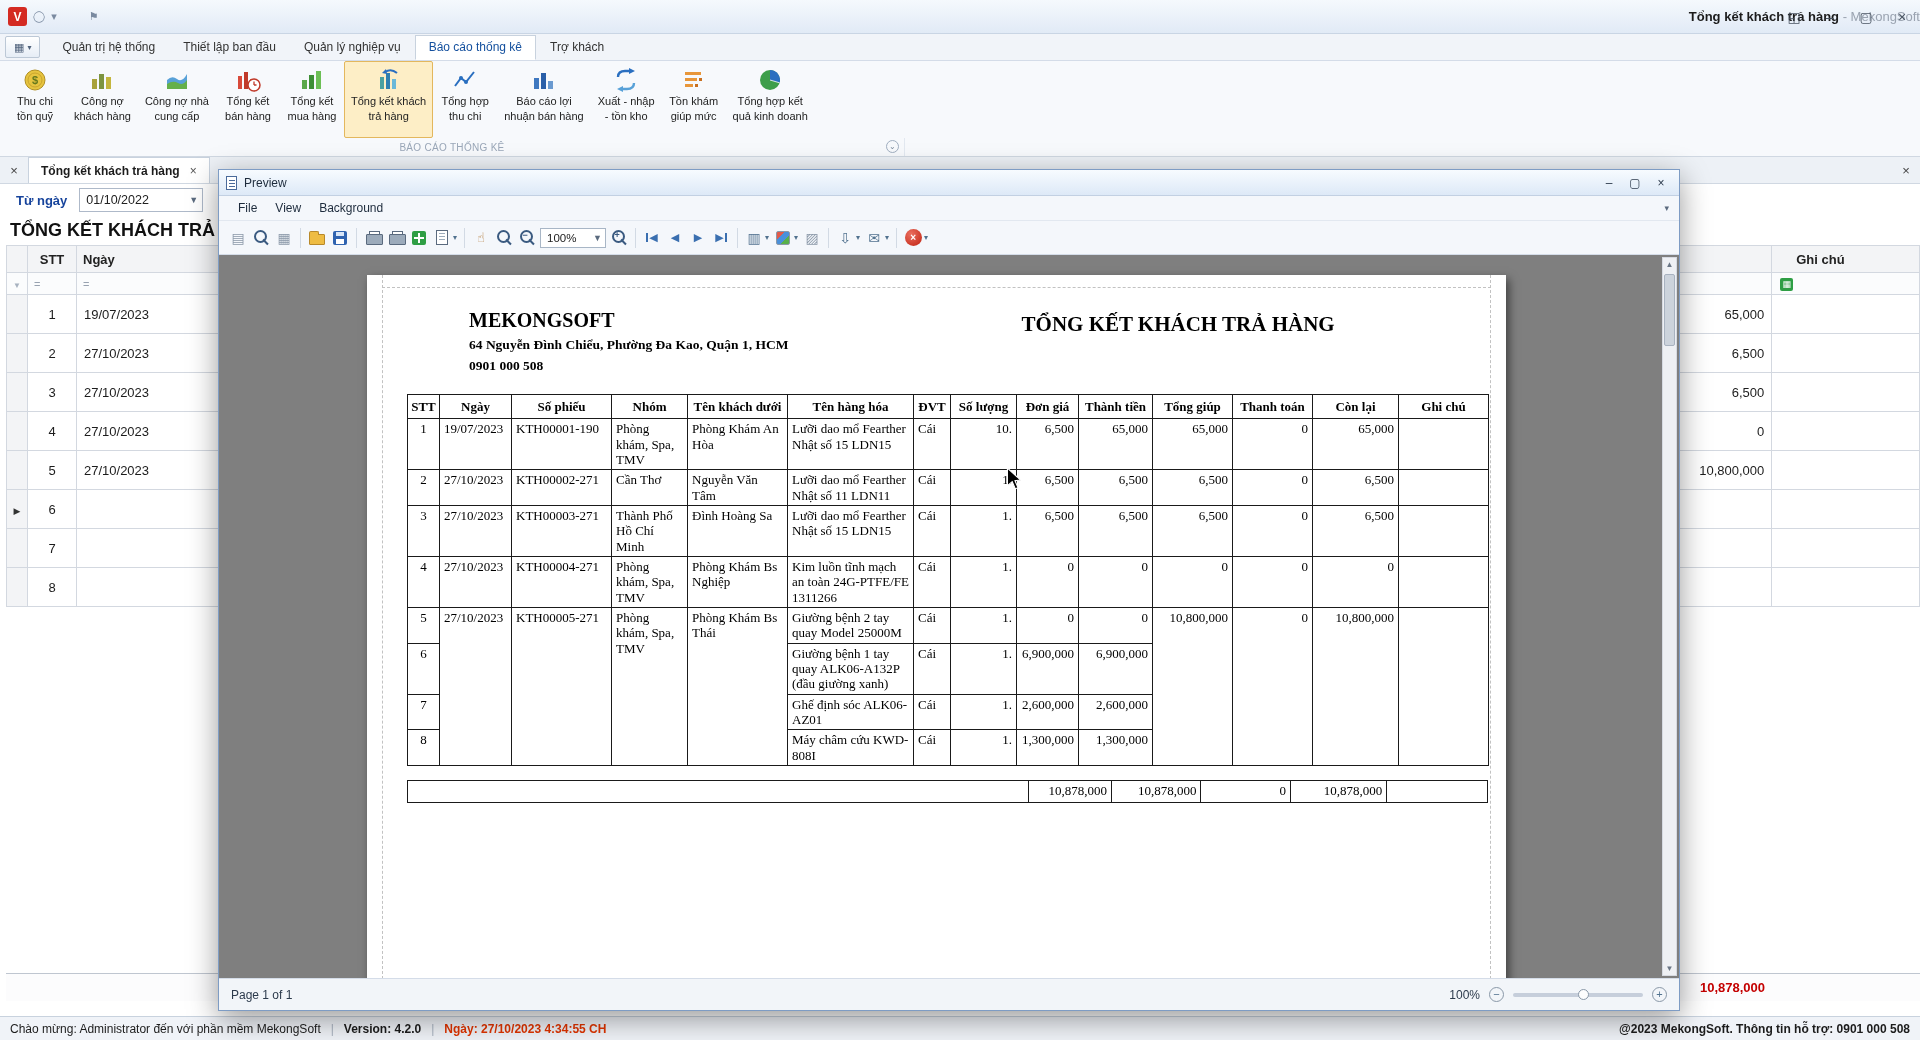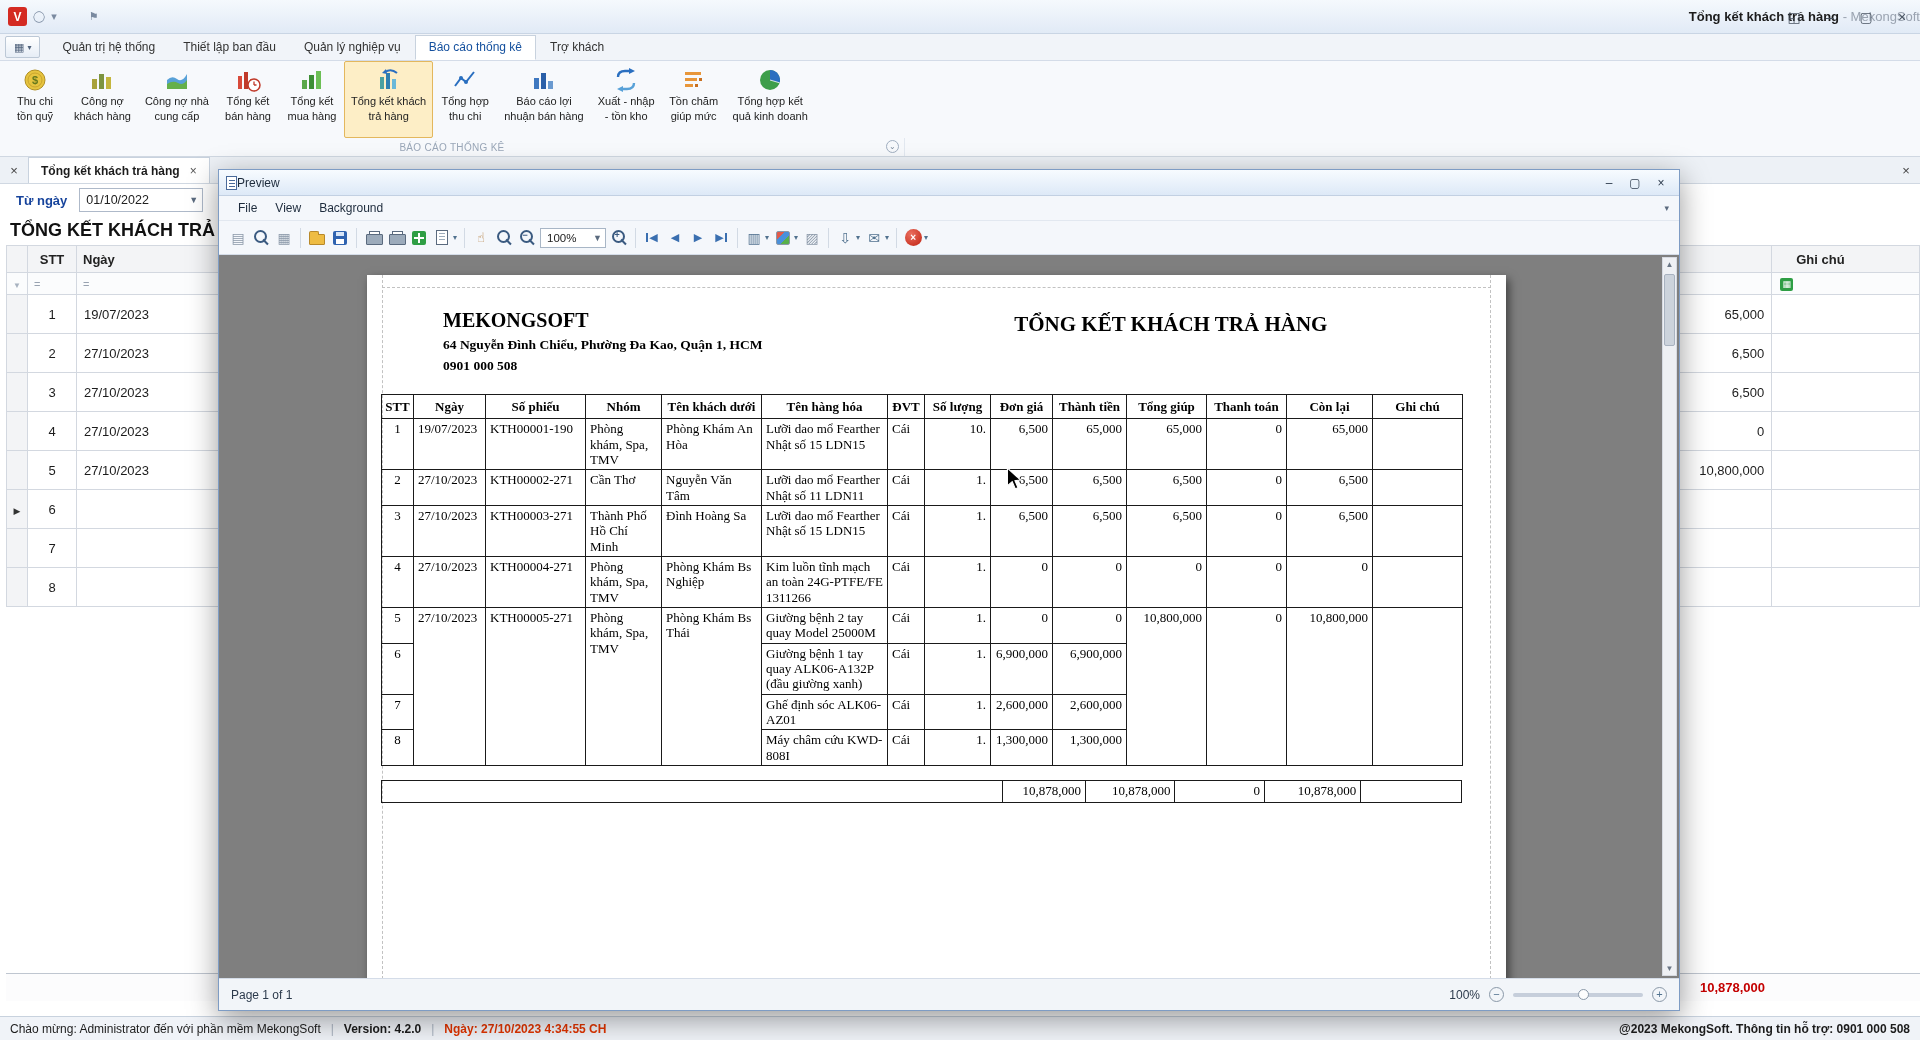--- a/index.html
+++ b/index.html
@@ -84,21 +84,21 @@
   .total-red { width:272px; text-align:right; padding-right:7px; color:#c40000; font-weight:bold; font-size:13px; }
 
   
   .preview { position:absolute; left:218px; top:169px; width:1462px; height:842px; background:#f2f5f9;
     border:1px solid #7e9cc4; box-shadow:0 8px 28px rgba(0,0,0,.4); display:flex; flex-direction:column; z-index:10; }
   .pv-titlebar { height:26px; background:linear-gradient(#f7fbff,#dde9f7); border-bottom:1px solid #c2d0e2;
     display:flex; align-items:center; padding:0 7px; }
   .ic-doc-blue { position:relative; width:11px; height:14px; background:#fff; border:1px solid #4a6a9a; }
   .ic-doc-blue::before { content:""; position:absolute; left:2px; top:3px; width:6px; height:1px;
     background:#4a6a9a; box-shadow:0 3px 0 #4a6a9a,0 6px 0 #4a6a9a; }
-  .pv-title { font-size:12px; color:#1d2b3c; }
+  .pv-title { font-size:12px; color:#1d2b3c; margin-left:7px; }
   .pv-controls { margin-left:auto; display:flex; gap:4px; }
   .pv-ctrl { width:22px; height:18px; display:flex; align-items:center; justify-content:center; color:#2c3a4c; font-size:12px; }
   .pv-menubar { height:25px; display:flex; align-items:center; padding-left:10px; font-size:12px; color:#1d2b3c;
     background:#f4f7fb; border-bottom:1px solid #e2e8f0; }
   .pv-menu-item { padding:3px 9px; }
   .pv-menu-caret { margin-left:auto; padding-right:10px; color:#5a6a7e; font-size:9px; }
   .pv-toolbar { height:34px; display:flex; align-items:center; gap:3px; padding:0 9px; background:#f4f7fb;
     border-bottom:1px solid #d4dce8; }
   .tb-ic { min-width:20px; height:22px; display:flex; align-items:center; justify-content:center;
     font-size:14px; color:#51728f; }
@@ -146,21 +146,21 @@
     border:1px solid #d6dae2; font-size:8px; color:#6a7686; }
   .pv-scroll .up { position:absolute; top:2px; left:0; right:0; text-align:center; }
   .pv-scroll .dn { position:absolute; bottom:2px; left:0; right:0; text-align:center; }
   .pv-scroll .thumb { position:absolute; top:16px; left:1px; right:1px; height:72px; background:#ccd3dc;
     border:1px solid #a8b2c0; border-radius:2px; }
   .page { position:absolute; left:148px; top:20px; width:1139px; height:1400px; background:#fff;
     box-shadow:3px 4px 9px rgba(0,0,0,.5); }
   .m-guide-v1 { position:absolute; top:0; bottom:0; left:15px; border-left:1px dashed #c2c2c2; }
   .m-guide-v2 { position:absolute; top:0; bottom:0; right:15px; border-left:1px dashed #c2c2c2; }
   .m-guide-h { position:absolute; left:15px; right:15px; top:12px; border-top:1px dashed #c2c2c2; }
-  .page-inner { position:relative; padding:34px 28px 0 14px; font-family:"Liberation Serif","DejaVu Serif",serif; color:#000; }
+  .page-inner { position:relative; padding:34px 28px 0 40px; font-family:"Liberation Serif","DejaVu Serif",serif; color:#000; }
   .rpt-header { display:flex; }
   .rpt-company { width:44%; padding-left:62px; }
   .rpt-company .co { font-size:20px; font-weight:bold; }
   .rpt-company .ad, .rpt-company .ph { font-size:13.5px; font-weight:bold; margin-top:5px; }
   .rpt-titleblock { flex:1; text-align:center; padding-top:3px; }
   .rpt-title { font-size:21px; font-weight:bold; }
   .rpt-subtitle { font-size:13.5px; font-weight:bold; font-style:italic; margin-top:6px; }
   .rpt-table, .rpt-foot { border-collapse:collapse; table-layout:fixed; width:1081px;
     font-family:"Liberation Serif","DejaVu Serif",serif; font-size:13px; color:#000; }
   .rpt-table { margin-top:20px; }
@@ -312,21 +312,21 @@
         <span class="lbl">- tồn kho</span>
       </div>
       <div class="rbtn">
         <svg width="26" height="26" viewBox="0 0 26 26">
             <rect x="4" y="5" width="16" height="3" fill="#e8963a"></rect>
             <rect x="4" y="11" width="12" height="3" fill="#e8963a"></rect>
             <rect x="4" y="17" width="8" height="3" fill="#e8963a"></rect>
             <rect x="18" y="11" width="3" height="3" fill="#c87020"></rect>
             <rect x="14" y="17" width="3" height="3" fill="#c87020"></rect>
           </svg>
-        <span class="lbl">Tồn chăm</span>
+        <span class="lbl">Tồn khám</span>
         <span class="lbl">giúp mức</span>
       </div>
       <div class="rbtn">
         <svg width="26" height="26" viewBox="0 0 26 26">
             <circle cx="13" cy="13" r="10" fill="#3d9e4a"></circle>
             <path d="M13,13 L13,3 A10,10 0 0,1 22.6,15.8 Z" fill="#2a6fc0"></path>
             <path d="M13,13 L22.6,15.8" stroke="#fff" stroke-width="0.8"></path>
           </svg>
         <span class="lbl">Tổng hợp kết</span>
         <span class="lbl">quả kinh doanh</span>

